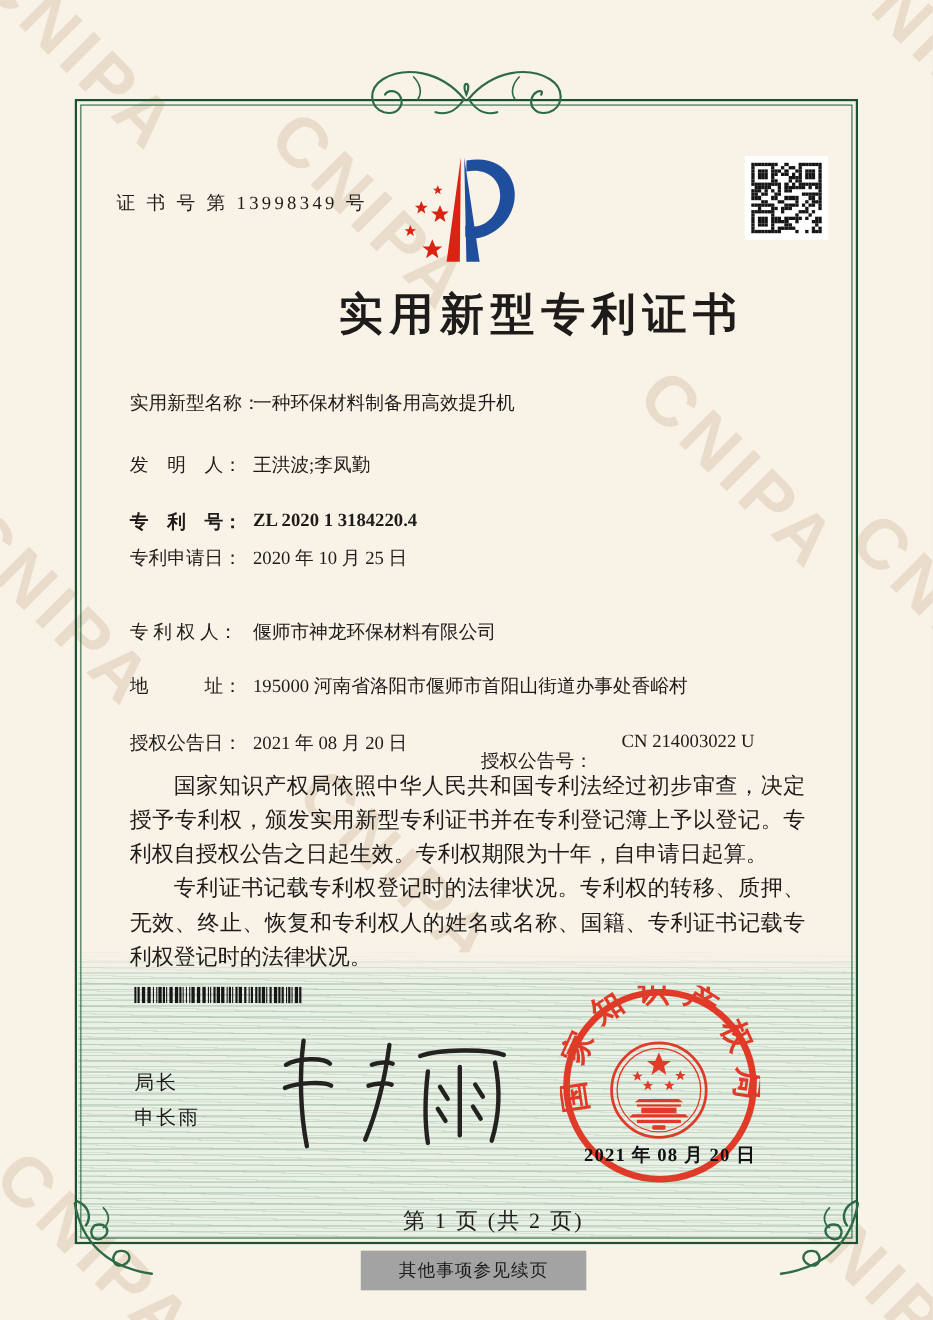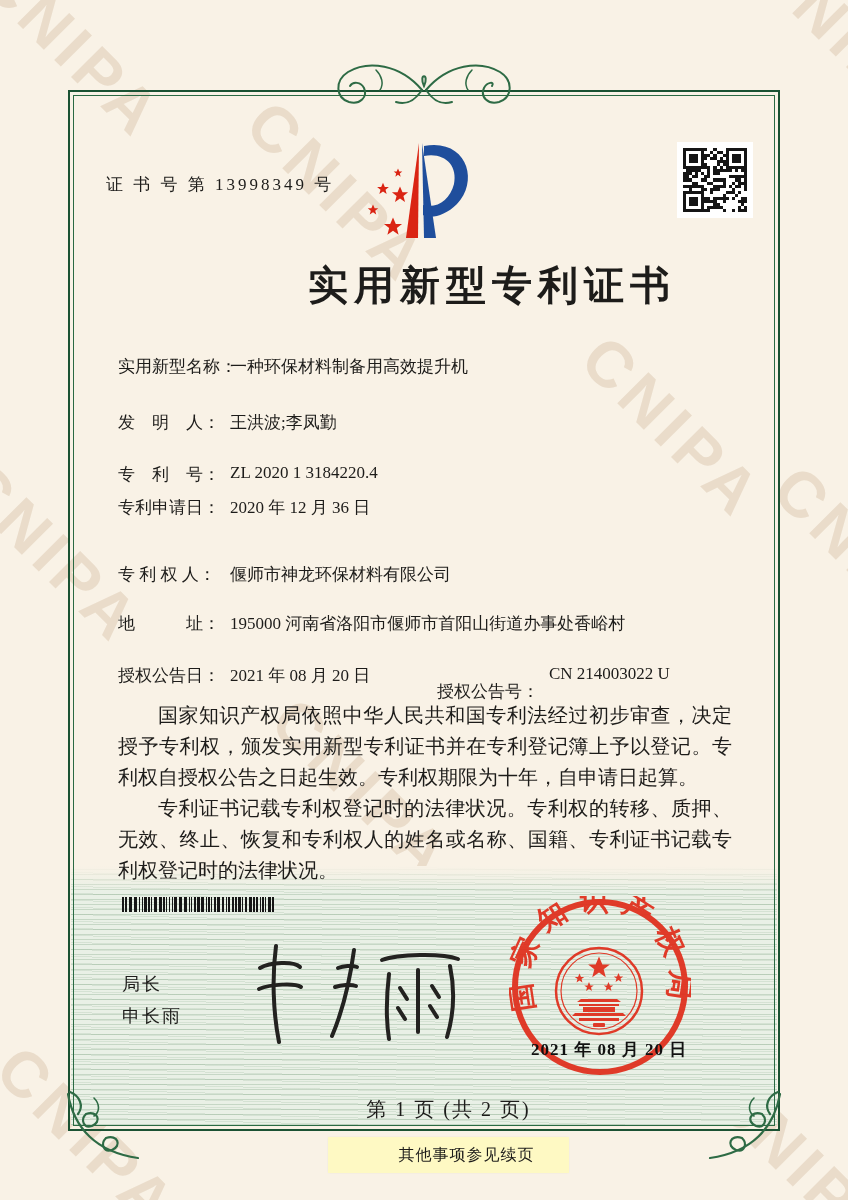--- a/index.html
+++ b/index.html
@@ -25,43 +25,43 @@
   .band:before{content:"";position:absolute;left:0;top:0;right:0;height:26px;
         background:linear-gradient(#f9f2e6, rgba(249,242,230,0));}
 
   .cert-no{position:absolute;left:106px;top:149px;font-size:17px;letter-spacing:3px;z-index:4;margin-top:24px;}
   .title{position:absolute;left:68px;top:246px;width:824px;margin:12px;text-align:center;
          font-size:40px;font-weight:bold;letter-spacing:6px;z-index:4;}
 
   .row{position:absolute;left:118px;font-size:17px;z-index:4;white-space:nowrap;}
   .row .val{position:absolute;left:112px;top:0;white-space:nowrap;}
   .row .lab2{position:absolute;left:319px;top:16px;}
-  .row .val2{position:absolute;left:431px;top:0;white-space:nowrap;text-align:center;}
+  .row .val2{position:absolute;left:447px;top:0;white-space:nowrap;text-align:center;}
 
   .paras{position:absolute;left:118px;top:700px;width:614px;z-index:4;}
   .paras p{margin:0;font-size:20px;line-height:31px;text-indent:2em;text-align:justify;}
 
   .barcode{position:absolute;left:122px;top:897px;width:216px;height:15px;z-index:4;
            font-size:0;white-space:nowrap;overflow:hidden;}
   .barcode i{display:inline-block;height:100%;background:#161616;}
 
   .sig-title{position:absolute;left:122px;top:972px;font-size:18px;letter-spacing:2px;z-index:4;}
   .sig-name{position:absolute;left:122px;top:1004px;font-size:18px;letter-spacing:2px;z-index:4;}
   .signature{position:absolute;left:246px;top:942px;z-index:4;}
 
   .seal{position:absolute;left:509px;top:896px;z-index:5;}
   .seal-date{position:absolute;left:531px;top:1038px;font-size:17px;font-weight:bold;
              letter-spacing:1px;z-index:6;color:#111;white-space:nowrap;}
 
   .page-ind{position:absolute;left:68px;top:1096px;width:761px;text-align:center;
             font-size:20px;letter-spacing:2px;z-index:4;}
 
-  .note-box{position:absolute;left:328px;top:1137px;width:205px;height:36px;background:#fef9c3;
+  .note-box{position:absolute;left:328px;top:1137px;width:205px;height:36px;background:#a3a3a3;
             z-index:4;display:flex;align-items:center;justify-content:center;
-            font-size:16px;letter-spacing:1px;box-shadow:0 0 2px rgba(0,0,0,0.05);padding-left:36px;}
+            font-size:16px;letter-spacing:1px;box-shadow:0 0 2px rgba(0,0,0,0.05);}
 
   .qr-wrap{position:absolute;left:677px;top:142px;width:76px;height:76px;background:#fff;
            z-index:4;display:flex;align-items:center;justify-content:center;}
   .qr{display:grid;width:64px;height:64px;}
   .qr i{background:transparent;}
   .qr i.on{background:#151515;}
 
   .logo{position:absolute;left:362px;top:136px;z-index:4;}
   .orn{position:absolute;z-index:4;pointer-events:none;}
 </style>
@@ -584,27 +584,27 @@
   <h1 class="title">实用新型专利证书</h1>
 
   <div class="row" style="top:355px;">
     <span class="lab">实用新型名称：</span>
     <span class="val">一种环保材料制备用高效提升机</span>
   </div>
   <div class="row" style="top:411px;">
     <span class="lab">发　明　人：</span>
     <span class="val">王洪波;李凤勤</span>
   </div>
-  <div class="row" style="top:463px;">
+  <div class="row" style="top:463px;font-weight:bold;">
     <span class="lab">专　利　号：</span>
     <span class="val">ZL 2020 1 3184220.4</span>
   </div>
   <div class="row" style="top:496px;">
     <span class="lab">专利申请日：</span>
-    <span class="val">2020 年 12 月 36 日</span>
+    <span class="val">2020 年 10 月 25 日</span>
   </div>
   <div class="row" style="top:563px;">
     <span class="lab">专 利 权 人：</span>
     <span class="val">偃师市神龙环保材料有限公司</span>
   </div>
   <div class="row" style="top:612px;">
     <span class="lab">地　　　址：</span>
     <span class="val">195000 河南省洛阳市偃师市首阳山街道办事处香峪村</span>
   </div>
   <div class="row" style="top:664px;">

